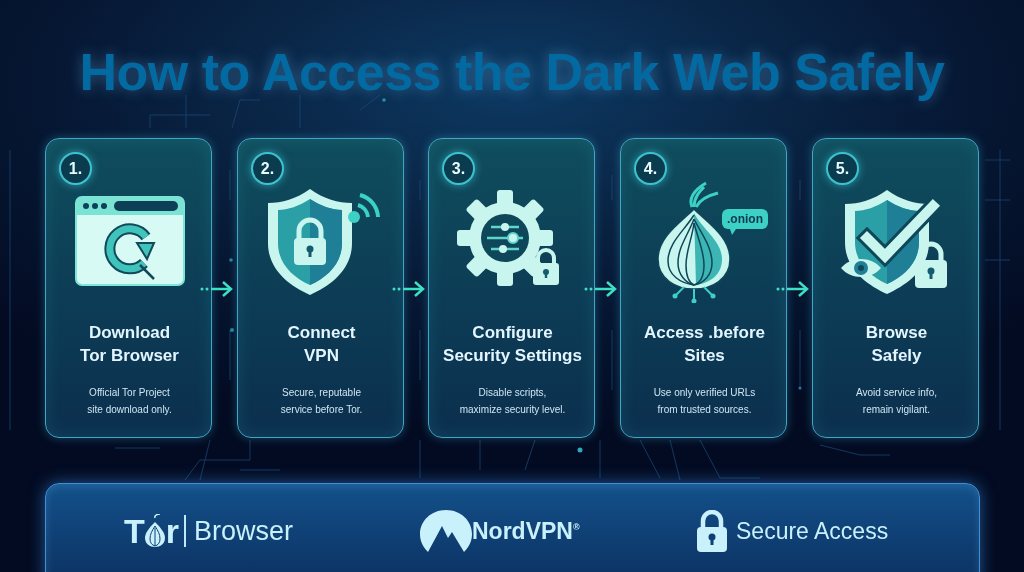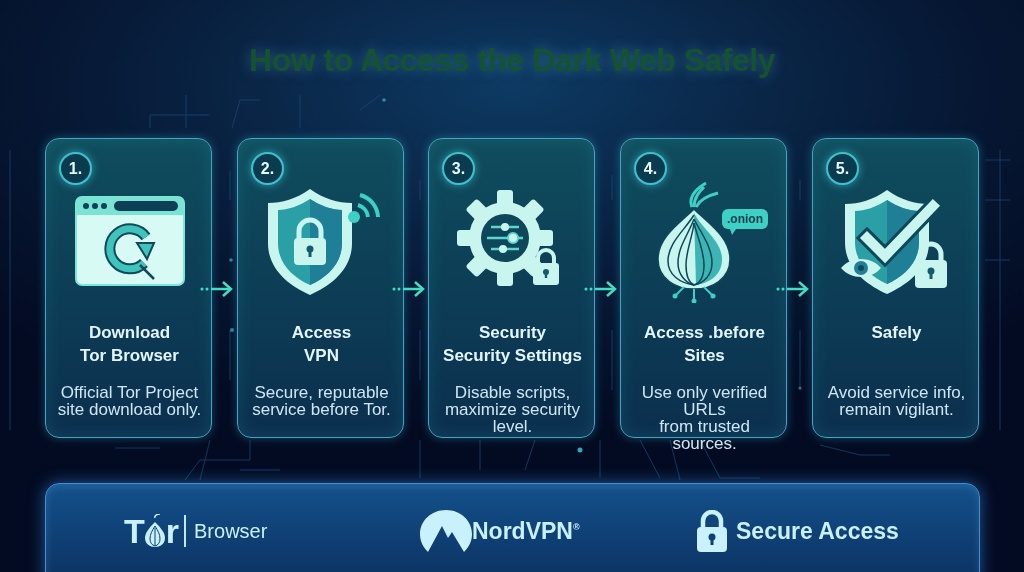--- a/index.html
+++ b/index.html
@@ -6,21 +6,21 @@
   html, body { width: 1024px; height: 572px; overflow: hidden; }
   body {
     position: relative;
     font-family: "Liberation Sans", "DejaVu Sans", sans-serif;
     background: radial-gradient(ellipse 70% 60% at 50% 15%, #0d3a63 0%, #0a2647 35%, #061733 65%, #030b22 100%);
     color: #e6f6ff;
   }
   .circuit { position: absolute; left: 0; top: 0; width: 1024px; height: 572px; pointer-events: none; }
   .title {
     position: absolute; left: 0; top: 42px; width: 1024px; text-align: center;
-    font-size: 32px; font-weight: 700; color: #14532d; letter-spacing: -0.5px;
+    font-size: 52px; font-weight: 700; color: #0369a1; letter-spacing: -0.5px;
     text-shadow: 0 0 14px rgba(120, 200, 255, 0.35);
   }
   .card {
     position: absolute; top: 138px; width: 167px; height: 300px;
     border-radius: 14px;
     border: 1.5px solid #3fa6c4;
     background: linear-gradient(180deg, #0f4d5d 0%, #0d3f57 45%, #0b2f4e 100%);
     box-shadow: 0 0 10px rgba(60, 190, 220, 0.35), inset 0 0 18px rgba(80, 220, 230, 0.12);
   }
   .badge {
@@ -30,37 +30,37 @@
     display: flex; align-items: center; justify-content: center;
     font-size: 16px; font-weight: 700; color: #e8fbff;
   }
   .icon-wrap { position: absolute; left: 0; top: 42px; width: 167px; height: 120px; display: flex; align-items: center; justify-content: center; }
   .card-title {
     position: absolute; left: 0; top: 182px; width: 167px; text-align: center;
     font-size: 17px; font-weight: 700; line-height: 23px; color: #e3f6ff;
   }
   .card-desc {
     position: absolute; left: 4px; top: 245px; width: 159px; text-align: center;
-    font-size: 17px; line-height: 17px; color: #cfe6f2;
+    font-size: 10px; line-height: 17px; color: #cfe6f2;
   }
   .arrow { position: absolute; top: 279px; width: 36px; height: 20px; }
   .bottom-bar {
     position: absolute; left: 45px; top: 483px; width: 935px; height: 110px;
     border-radius: 14px;
     border: 1.5px solid #3f8fd8;
     background: linear-gradient(180deg, #13518a 0%, #0f3f74 50%, #0c2f5e 100%);
     box-shadow: 0 0 16px rgba(60, 150, 240, 0.55), inset 0 2px 10px rgba(120, 200, 255, 0.2);
   }
   .brand { position: absolute; top: 22px; height: 50px; display: flex; align-items: center; color: #c9f1fb; }
   .tor-word { font-size: 34px; font-weight: 700; letter-spacing: -1px; display: flex; align-items: center; }
   .tor-sep { width: 2px; height: 32px; background: #bfeaf5; margin: 0 8px 0 6px; }
-  .tor-browser { font-size: 20px; font-weight: 400; }
+  .tor-browser { font-size: 27px; font-weight: 400; }
   .nord-label { font-size: 23px; font-weight: 700; }
   .nord-reg { font-size: 9px; vertical-align: super; }
-  .secure-label { font-size: 23px; font-weight: 700; margin-left: 8px; }
+  .secure-label { font-size: 23px; font-weight: 400; margin-left: 8px; }
 </style>
 </head>
 <body>
 
 <svg class="circuit" viewBox="0 0 1024 572">
   <g stroke="#1d4b7a" stroke-width="1" fill="none" opacity="0.7">
     <path d="M150 128 L150 115 L210 115"></path>
     <path d="M186 95 L186 128"></path>
     <path d="M232 128 L240 100 L260 100"></path>
     <path d="M300 95 L300 128"></path>
@@ -131,21 +131,21 @@
       <path d="M37 56 L37 48 A11 11 0 0 1 59 48 L59 56" fill="none" stroke="#c9f5ef" stroke-width="5"></path>
       <rect x="32" y="55" width="32" height="27" rx="4" fill="#c9f5ef"></rect>
       <circle cx="48" cy="66" r="3.5" fill="#145b6e"></circle>
       <rect x="46.5" y="66" width="3" height="8" fill="#145b6e"></rect>
       <circle cx="92" cy="34" r="6" fill="#3dd0c4"></circle>
       <path d="M96 22 A14 14 0 0 1 106 34" fill="none" stroke="#3dd0c4" stroke-width="4"></path>
       <path d="M98 12 A24 24 0 0 1 116 34" fill="none" stroke="#3dd0c4" stroke-width="4"></path>
     </svg>
   </div>
   <div class="card-title">
-    <div>Access</div>
+    <div>Connect</div>
     <div>VPN</div>
   </div>
   <div class="card-desc">
     <div>Secure, reputable</div>
     <div>service before Tor.</div>
   </div>
 </div>
 
 <div class="card" style="left:428px;">
   <div class="badge">3.</div>
@@ -169,21 +169,21 @@
       <circle cx="60" cy="52" r="5" fill="#c9f5ef" stroke="#5fd6cc" stroke-width="2"></circle>
       <line x1="38" y1="63" x2="66" y2="63" stroke="#5fd6cc" stroke-width="2.5"></line>
       <circle cx="50" cy="63" r="4" fill="#c9f5ef"></circle>
       <path d="M85 78 L85 72 A8 8 0 0 1 101 72 L101 78" fill="none" stroke="#c9f5ef" stroke-width="4"></path>
       <rect x="80" y="77" width="26" height="22" rx="3" fill="#c9f5ef"></rect>
       <circle cx="93" cy="86" r="3" fill="#145b6e"></circle>
       <rect x="91.8" y="86" width="2.4" height="6" fill="#145b6e"></rect>
     </svg>
   </div>
   <div class="card-title">
-    <div>Security</div>
+    <div>Configure</div>
     <div>Security Settings</div>
   </div>
   <div class="card-desc">
     <div>Disable scripts,</div>
     <div>maximize security level.</div>
   </div>
 </div>
 
 <div class="card" style="left:620px;">
   <div class="badge">4.</div>
@@ -232,20 +232,21 @@
       <path d="M4 82 C14 70 34 70 44 82 C34 94 14 94 4 82 Z" fill="#c9f5ef"></path>
       <circle cx="24" cy="82" r="7" fill="#1f7f97"></circle>
       <circle cx="24" cy="82" r="3" fill="#0e4759"></circle>
       <path d="M84 76 L84 68 A10 10 0 0 1 104 68 L104 76" fill="none" stroke="#c9f5ef" stroke-width="5"></path>
       <rect x="78" y="74" width="32" height="28" rx="4" fill="#c9f5ef"></rect>
       <circle cx="94" cy="85" r="3.5" fill="#145b6e"></circle>
       <rect x="92.5" y="85" width="3" height="8" fill="#145b6e"></rect>
     </svg>
   </div>
   <div class="card-title">
+    <div>Browse</div>
     <div>Safely</div>
   </div>
   <div class="card-desc">
     <div>Avoid service info,</div>
     <div>remain vigilant.</div>
   </div>
 </div>
 
 <svg class="arrow" style="left:200px;" viewBox="0 0 36 20">
   <circle cx="2" cy="10" r="1.5" fill="#3de0c5"></circle>

